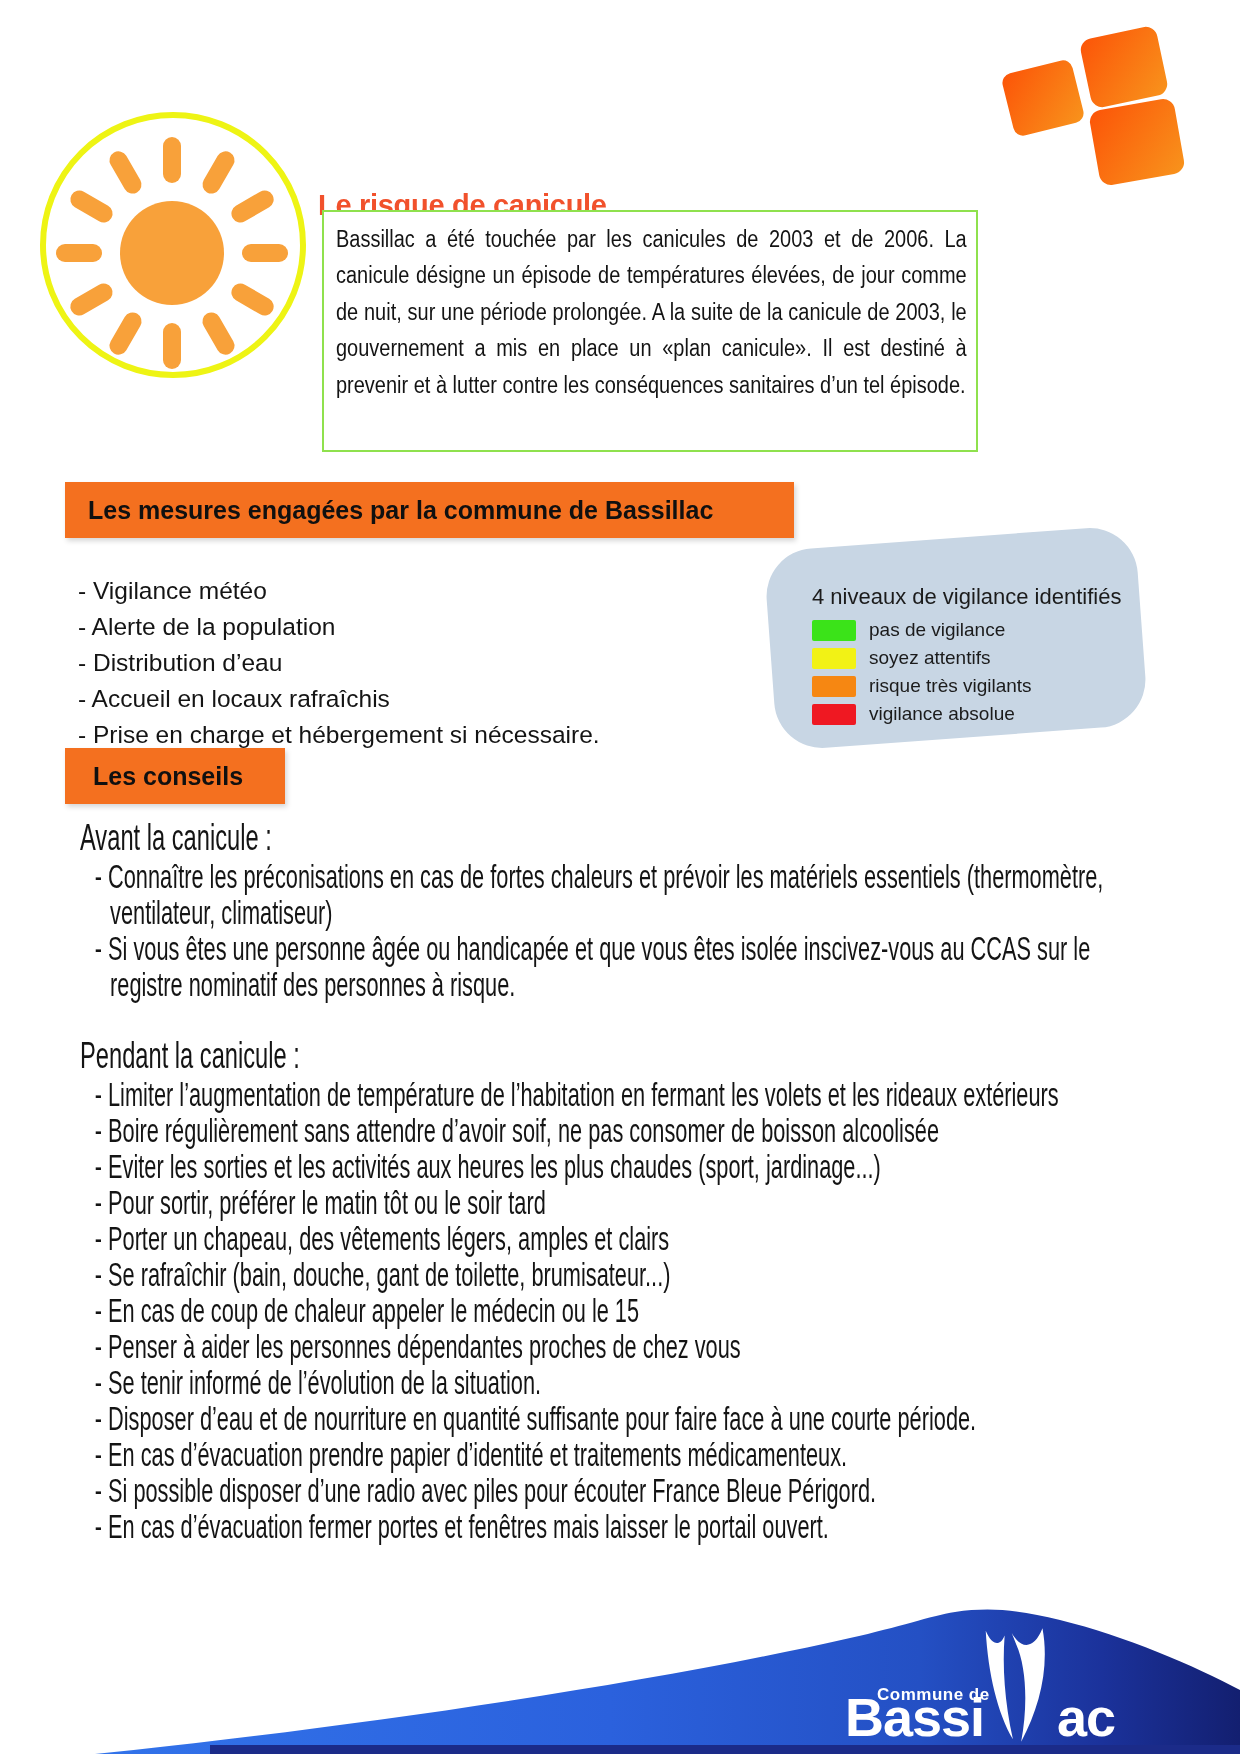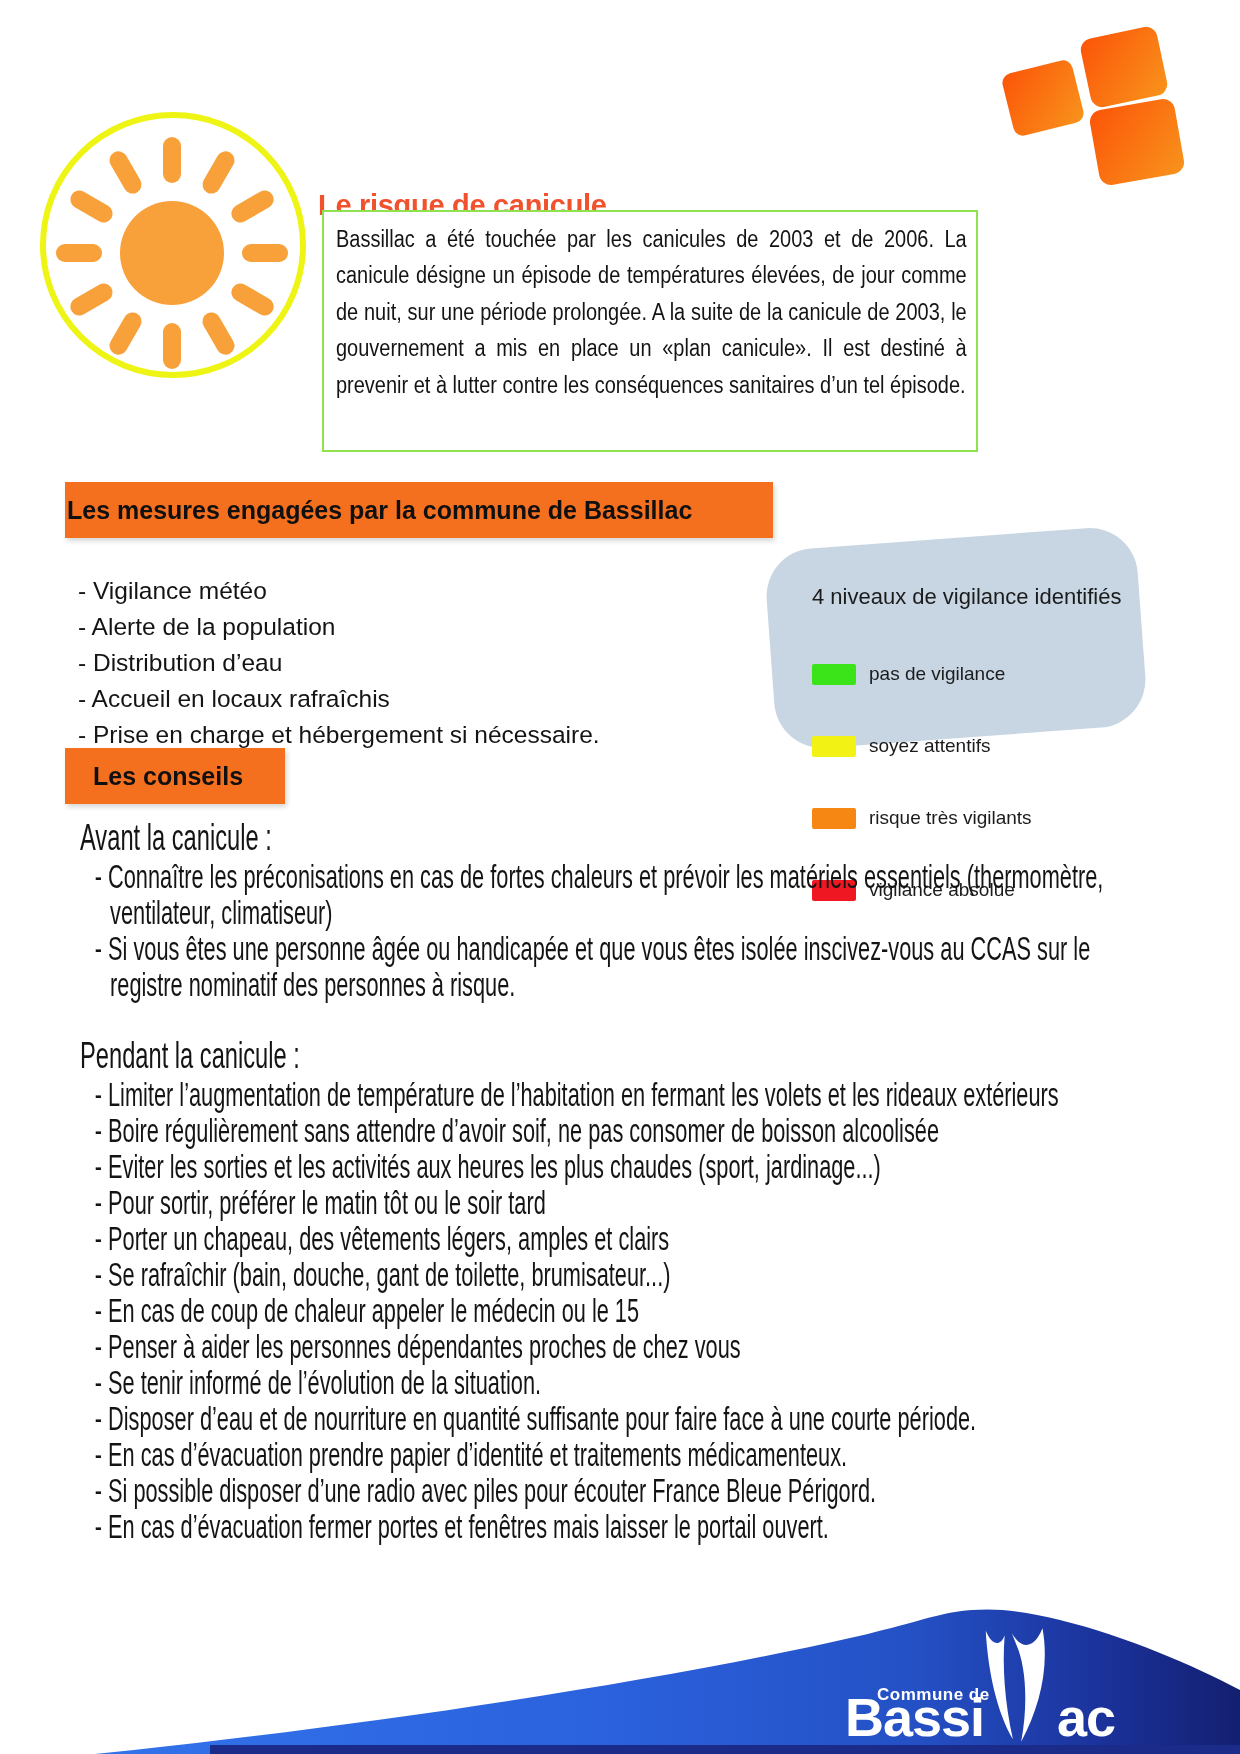--- a/index.html
+++ b/index.html
@@ -25,32 +25,32 @@
   .page-title{position:absolute;left:318px;top:150px;font-size:29px;font-weight:bold;
               letter-spacing:-.3px;color:#f1512c;margin-top:39px;}
   .intro-box{position:absolute;left:322px;top:210px;width:652px;height:238px;
              border:2px solid #8fe14d;background:#fff;}
   .intro-text{width:742px;transform:scaleX(.85);transform-origin:0 0;
               margin:9px 0 0 12px;font-size:23.5px;line-height:36.4px;text-align:justify;color:#141414;}
 
   
   .banner{position:absolute;height:56px;background:#f4701f;display:flex;align-items:center;
           font-size:25px;font-weight:bold;color:#101010;box-shadow:2px 3px 5px rgba(0,0,0,.16);}
-  .banner1{left:65px;top:482px;width:706px;padding-left:2px;}
+  .banner1{left:65px;top:482px;width:706px;padding-left:23px;}
   .banner2{left:65px;top:748px;width:192px;padding-left:28px;text-align:right;}
 
   
   .measures{position:absolute;left:78px;top:556px;font-size:24.5px;line-height:36px;color:#141414;margin-top:17px;}
 
   
   .vig-bg{position:absolute;left:770px;top:538px;width:372px;height:200px;border-radius:48px;
           background:#c8d6e4;transform:rotate(-4.2deg);}
   .vig-title{position:absolute;left:812px;top:584px;font-size:22px;color:#1b1b1b;}
   .vig-rows{position:absolute;left:812px;top:616px;}
-  .vig-row{display:flex;align-items:center;height:28px;margin-top:44px;}
+  .vig-row{display:flex;align-items:center;height:28px;}
   .vig-swatch{width:44px;height:21px;margin-right:13px;border-radius:2px;flex:0 0 auto;}
   .vig-label{font-size:19px;color:#1b1b1b;white-space:nowrap;}
 
   
   .advice{position:absolute;left:80px;top:818px;width:1700px;transform:scaleX(.64);
           transform-origin:0 0;font-size:34px;line-height:36px;color:#141414;}
   .advice-heading{font-size:37px;line-height:40px;}
   .advice-heading.second{margin-top:34px;}
   .advice-item{padding-left:47px;text-indent:-24px;}
 

